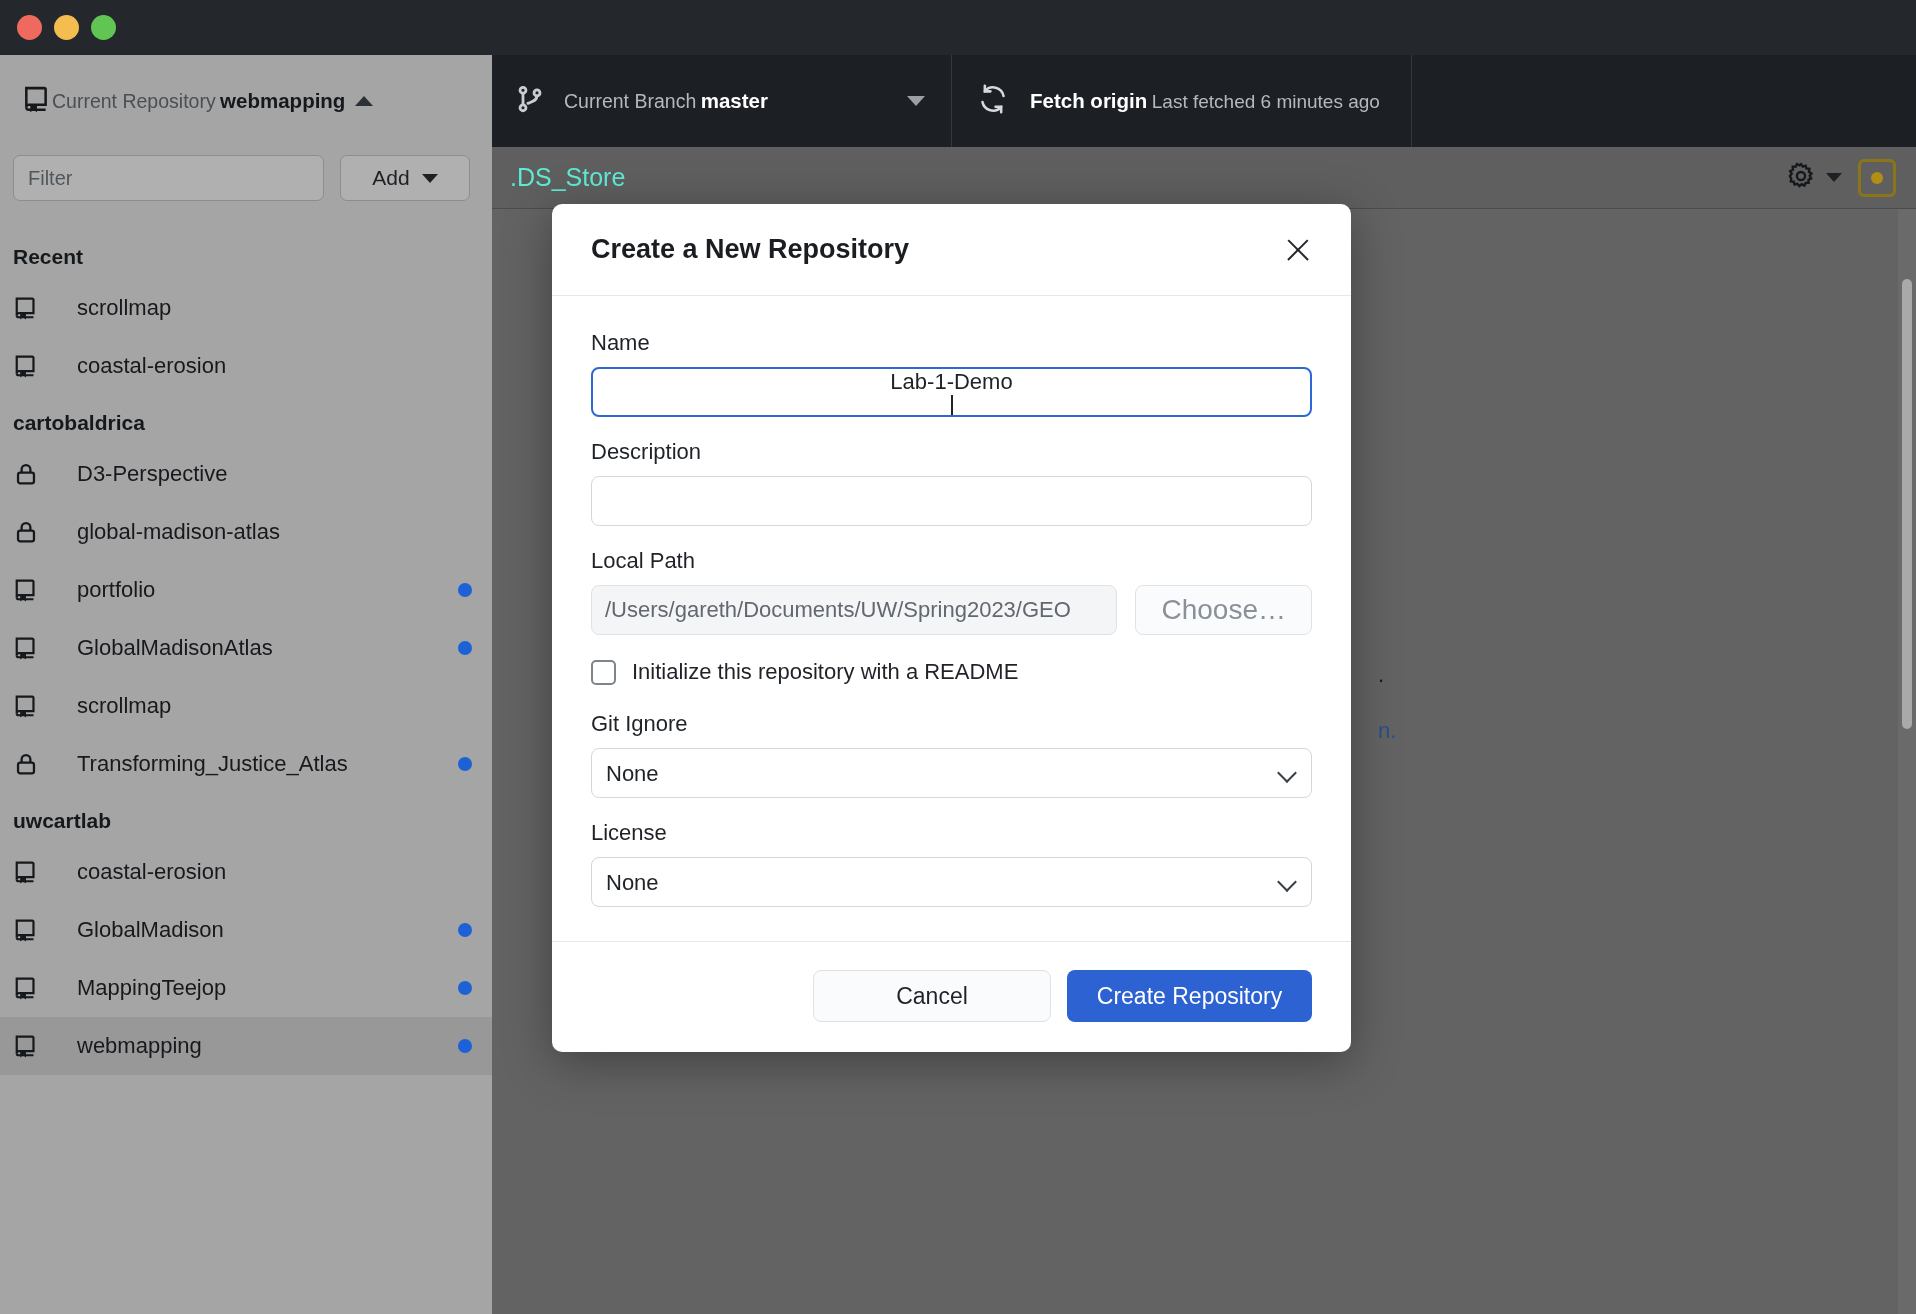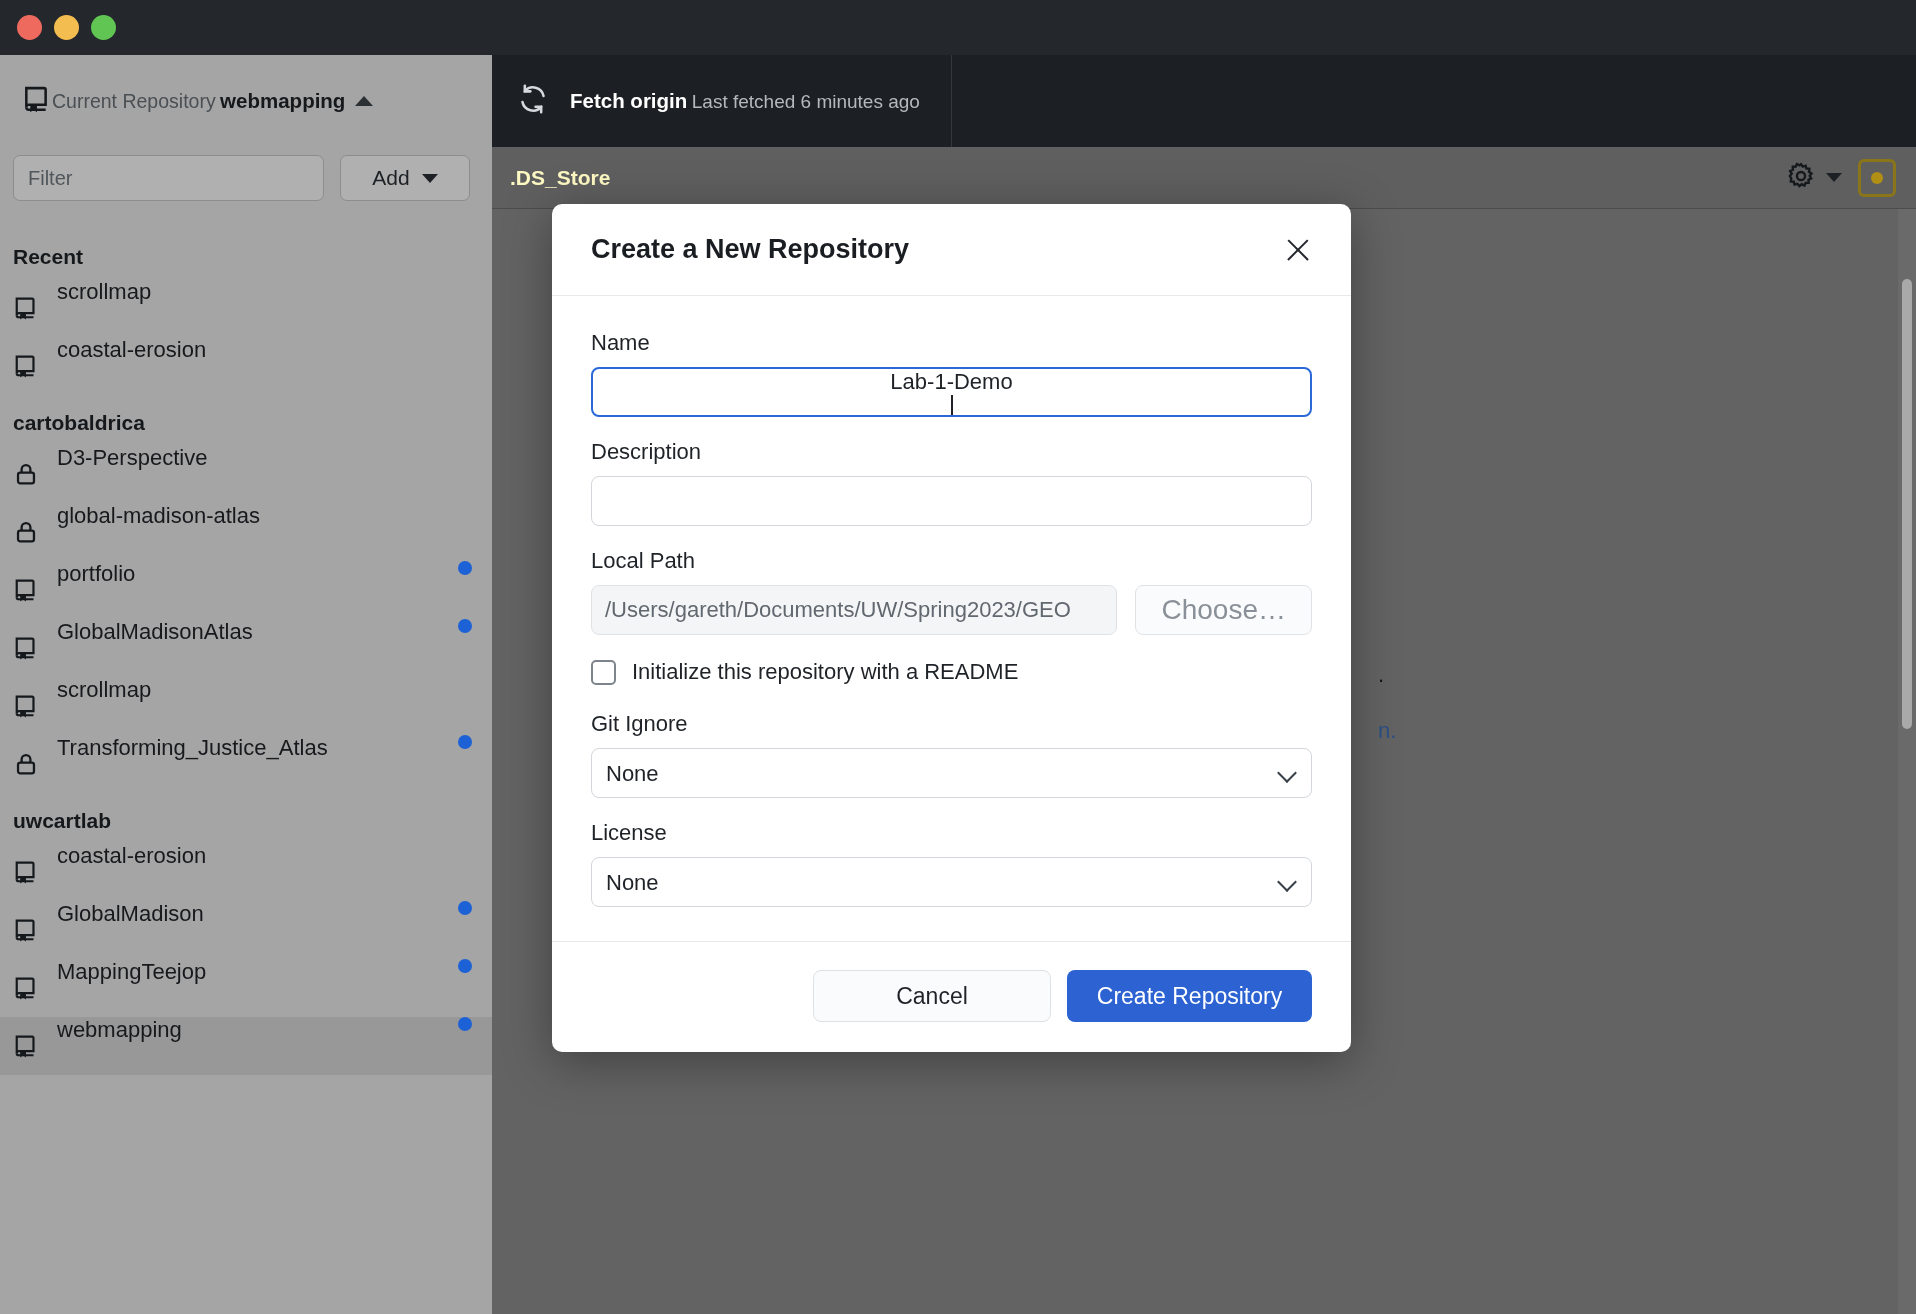--- a/index.html
+++ b/index.html
@@ -136,24 +136,25 @@
   }
   .sb-list {
     flex: 1 1 auto; overflow: hidden;
     padding-top: 10px;
   }
   .group-head {
     font-size: 21px; font-weight: bold; color: #16191c;
     padding: 16px 0 10px 13px;
   }
   .repo-row {
-    display: flex; 
+    display: flex; align-items: center;
     height: 58px;
     padding: 0 20px 0 13px;
     cursor: pointer;
+    gap: 20px;
   }
   .repo-row.selected { background: #989898; }
   .repo-row .rw-icon { flex: 0 0 26px; width: 26px; margin-right: 18px; display: flex; align-items: center; }
   .repo-row .rw-name {
     flex: 1 1 auto; min-width: 0;
     font-size: 22px; color: #17191c;
     white-space: nowrap; overflow: hidden; text-overflow: ellipsis;
   }
   .sync-dot {
     flex: 0 0 14px; width: 14px; height: 14px; border-radius: 50%;
@@ -167,22 +168,22 @@
     background: #636363;
   }
   .content-header {
     height: 62px; width: 1424px;
     background: #5f5f5f;
     border-bottom: 1px solid #4c4c4c;
     display: flex; align-items: center;
     padding: 0 20px 0 18px;
   }
   .ch-file {
-    flex: 1 1 auto; font-size: 21px; color: #fef9c3;
-    white-space: nowrap; overflow: hidden; text-overflow: ellipsis; font-weight: bold;
+    flex: 1 1 auto; font-size: 25px; color: #5eead4;
+    white-space: nowrap; overflow: hidden; text-overflow: ellipsis;
   }
   .ch-actions { display: flex; align-items: center; gap: 16px; }
   .gear-wrap { display: flex; align-items: center; gap: 10px; cursor: pointer; }
   .dot-box {
     width: 38px; height: 38px;
     border: 3px solid #8a7519;
     border-radius: 6px;
     display: flex; align-items: center; justify-content: center;
     cursor: pointer;
   }
@@ -367,20 +368,36 @@
     <div class="traffic">
       <span class="dot close"></span>
       <span class="dot min"></span>
       <span class="dot max"></span>
     </div>
   </div>
 
   <div class="toolbar">
     <div style="width:492px;height:92px;"></div>
 
+    <div class="tb-branch">
+      <span class="bicon">
+        <svg width="28" height="32" viewBox="0 0 16 16" fill="none" stroke="#c9ced3" stroke-width="1.6">
+          <circle cx="4" cy="3" r="1.7"></circle>
+          <circle cx="4" cy="13" r="1.7"></circle>
+          <circle cx="12" cy="4.5" r="1.7"></circle>
+          <path d="M4 4.7v6.6"></path>
+          <path d="M12 6.2c0 3-3 3.2-5.2 4.3" stroke-linecap="round"></path>
+        </svg>
+      </span>
+      <span class="btext">
+        <span class="tb-label">Current Branch</span>
+        <span class="tb-value">master</span>
+      </span>
+      <span class="caret-down-lite"></span>
+    </div>
 
     <div class="tb-fetch">
       <span class="ficon">
         <svg width="34" height="34" viewBox="0 0 20 20" fill="none" stroke="#d6dade" stroke-width="1.5" stroke-linecap="round">
           <path d="M16.2 8.2A6.3 6.3 0 0 0 5.2 5.4"></path>
           <path d="M3.8 11.8A6.3 6.3 0 0 0 14.8 14.6"></path>
           <path d="M5.2 2.2v3.3h3.3"></path>
           <path d="M14.8 17.8v-3.3h-3.3"></path>
         </svg>
       </span>

